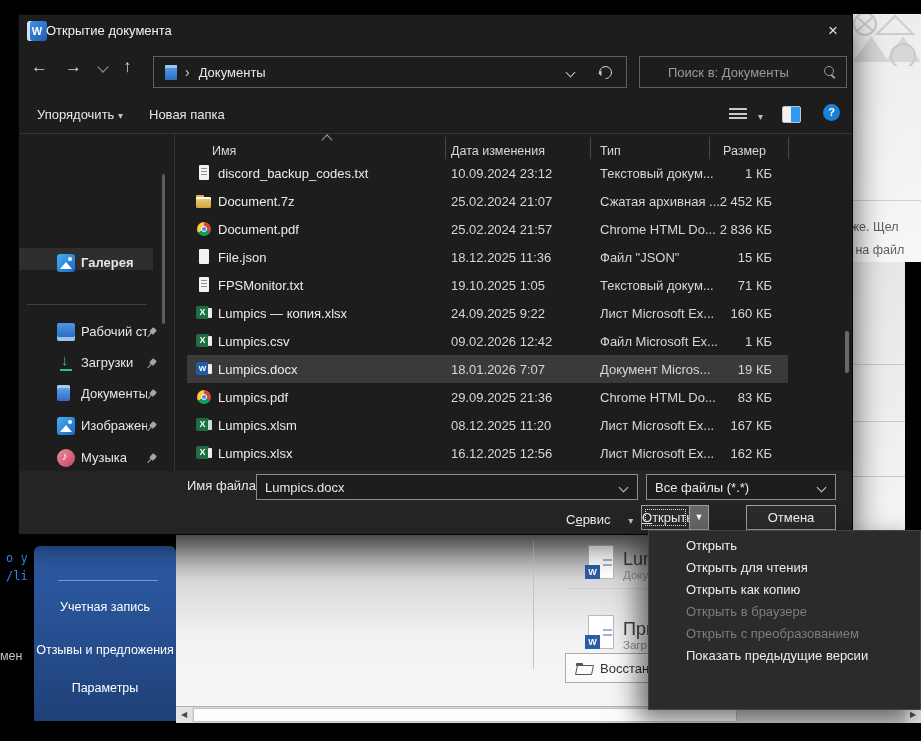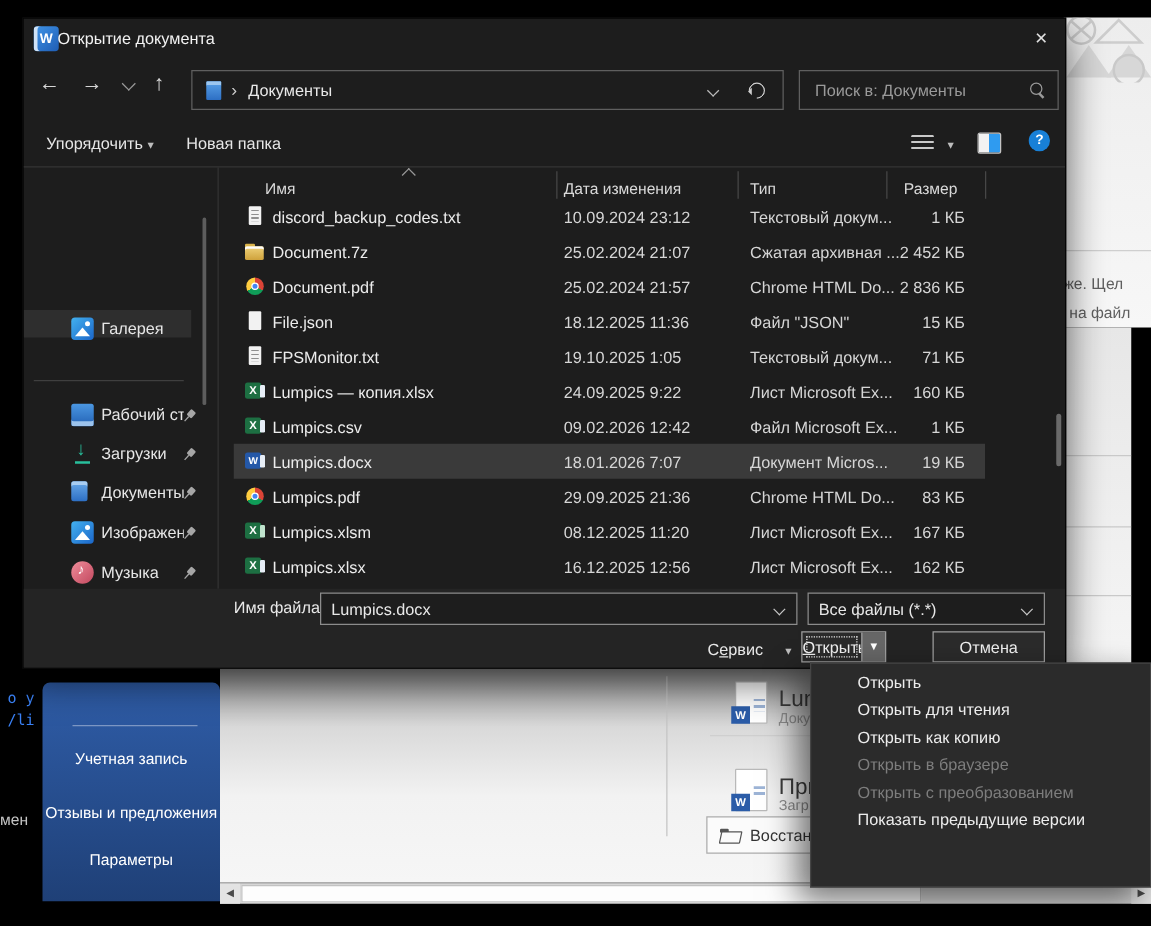--- a/index.html
+++ b/index.html
@@ -47,37 +47,37 @@
   .navrow{position:absolute;left:0;top:32px;width:100%;height:47px;}
   .nav-glyph{position:absolute;top:10px;font-size:17px;color:#d6d6d6;}
   .chev-sm{position:absolute;width:7px;height:7px;border-right:1.6px solid #9a9a9a;border-bottom:1.6px solid #9a9a9a;transform:rotate(45deg);}
   .addrbar{position:absolute;left:134px;top:9px;width:474px;height:32px;border:1px solid #5f5f5f;box-sizing:border-box;display:flex;align-items:center;}
   .doc-ico-sm{width:12px;height:15px;margin:0 8px 0 11px;background:linear-gradient(180deg,#5aa2e8,#2d6fc4);border-radius:1px;box-shadow:inset 0 3px 0 #9cc6ef;}
   .crumb-sep{color:#cfcfcf;font-size:14px;margin-right:9px;}
   .refresh{position:absolute;right:14px;top:9px;width:11px;height:11px;border:1.6px solid #cfcfcf;border-radius:50%;border-left-color:transparent;transform:rotate(-45deg);}
   .refresh::after{content:"";position:absolute;left:-3px;top:-2px;border:3px solid transparent;border-right-color:#cfcfcf;transform:rotate(45deg);}
   .addr-chev{right:52px;top:12px;position:absolute;width:6px;height:6px;border-right:1.5px solid #bdbdbd;border-bottom:1.5px solid #bdbdbd;transform:rotate(45deg);}
   .searchbox{position:absolute;left:620px;top:9px;width:208px;height:32px;border:1px solid #5f5f5f;box-sizing:border-box;display:flex;align-items:center;color:#9a9a9a;}
-  .searchbox span{margin-left:12px;}
+  .searchbox span{margin-left:28px;}
   .magnifier{position:absolute;right:12px;top:9px;width:8px;height:8px;border:1.6px solid #9a9a9a;border-radius:50%;}
   .magnifier::after{content:"";position:absolute;left:7px;top:7px;width:5px;height:1.6px;background:#9a9a9a;transform:rotate(45deg);transform-origin:0 0;}
 
   .toolbar{position:absolute;left:0;top:79px;width:100%;height:40px;border-bottom:1px solid #353535;box-sizing:border-box;}
   .tb-label{position:absolute;top:13px;color:#e6e6e6;}
   .tb-caret{color:#bdbdbd;font-size:10px;}
   .view-icon{position:absolute;left:710px;top:14px;width:18px;height:13px;background:repeating-linear-gradient(180deg,#c9c9c9 0 2px,transparent 2px 4.7px);border-radius:1px;}
   .view-caret{position:absolute;left:739px;top:17px;color:#bdbdbd;font-size:10px;}
   .pane-icon{position:absolute;left:763px;top:12px;width:17px;height:15px;border:1px solid #c4c4c4;border-radius:2px;background:linear-gradient(90deg,#f2f2f2 0 50%,#2f9bf0 50% 100%);}
   .help-icon{position:absolute;left:804px;top:10px;width:17px;height:17px;border-radius:50%;background:#1880d7;color:#fff;font-weight:bold;font-size:11px;text-align:center;line-height:17px;}
 
   
   .sidebar{position:absolute;left:0;top:119px;width:155px;height:337px;overflow:hidden;}
   .side-sep{position:absolute;left:8px;top:170px;width:120px;height:1px;background:#3f3f3f;}
   .side-scroll{position:absolute;left:143px;top:40px;width:3px;height:150px;background:#5d5d5d;border-radius:2px;}
-  .gallery-row{position:absolute;left:0;top:114px;width:134px;height:22px;background:#2e2e2e;}
+  .gallery-row{position:absolute;left:0;top:114px;width:134px;height:22px;background:#2e2e2e;font-weight:bold;}
   .side-item{position:absolute;left:0;width:150px;height:28px;}
   .side-item .icon{position:absolute;left:38px;top:5px;}
   .side-item .lbl{position:absolute;left:62px;top:6px;color:#e6e6e6;white-space:nowrap;max-width:66px;overflow:hidden;}
   .gallery-row .icon{position:absolute;left:38px;top:6px;}
   .gallery-row .lbl{position:absolute;left:62px;top:7px;color:#e6e6e6;}
   .pin{position:absolute;left:127px;top:9px;width:10px;height:11px;transform:rotate(42deg);}
   .pin::before{content:"";position:absolute;left:3px;top:0;width:5px;height:6px;background:#a6a6a6;border-radius:1px;}
   .pin::after{content:"";position:absolute;left:4.7px;top:6px;width:1.6px;height:5px;background:#a6a6a6;}
 
   

